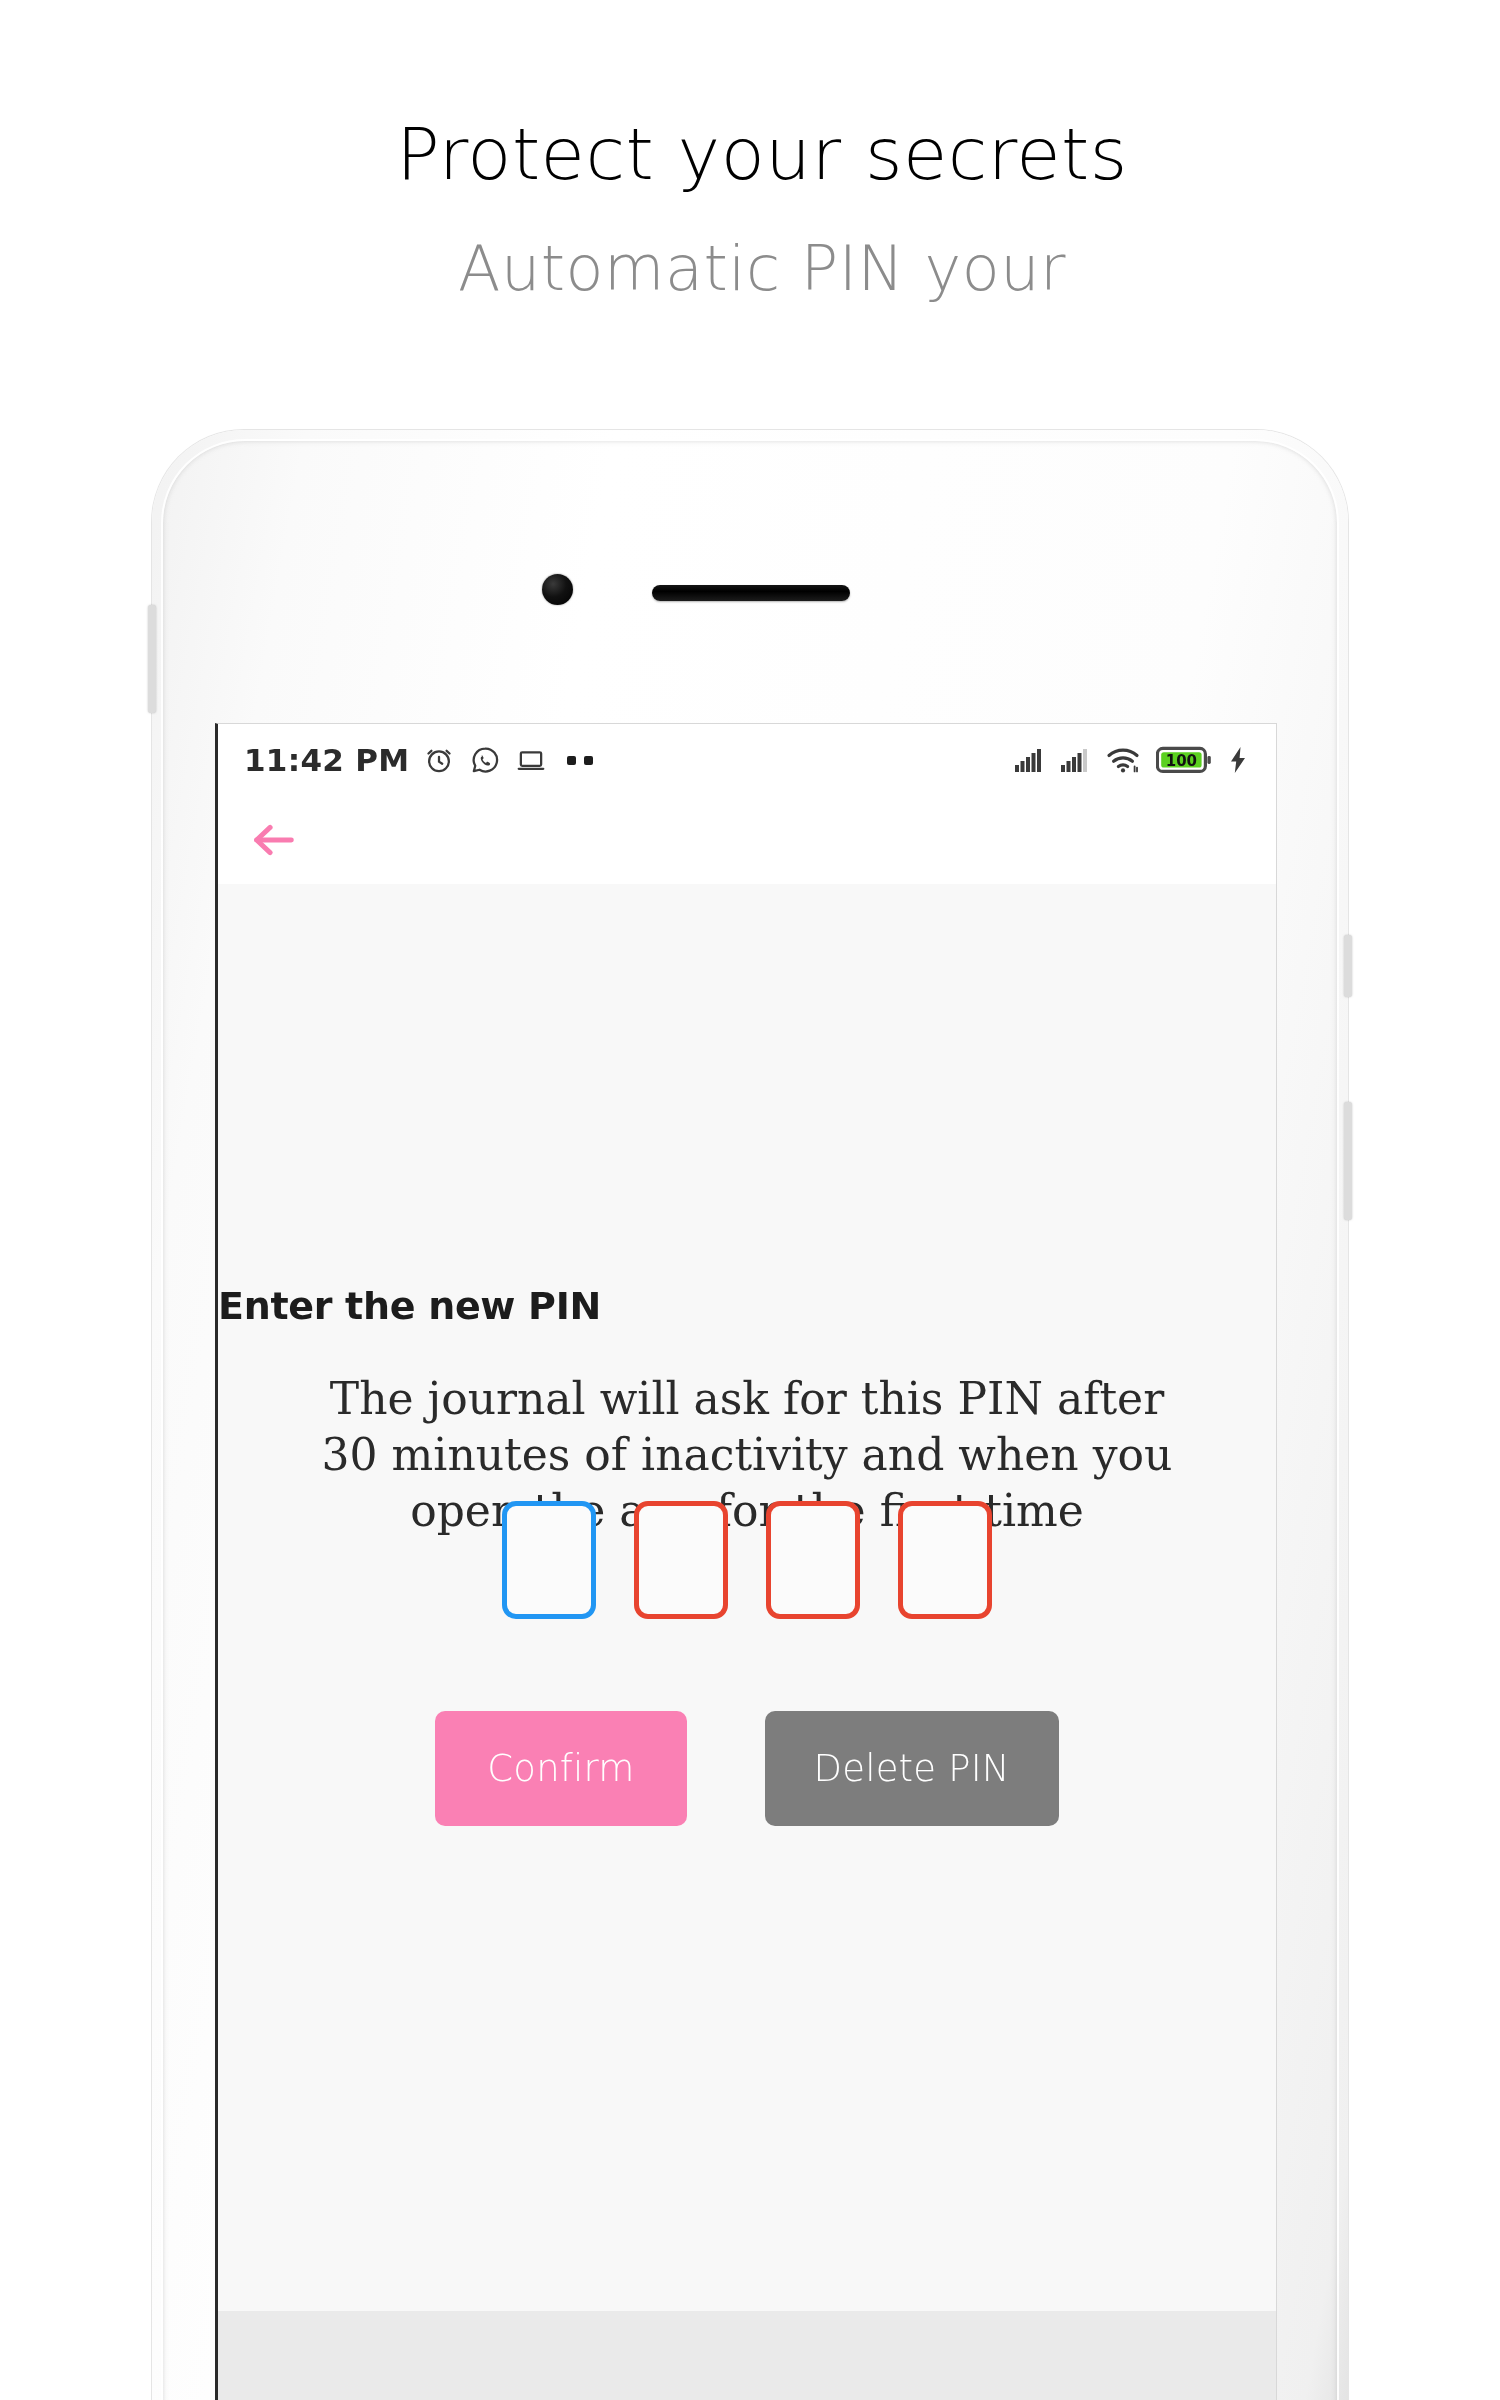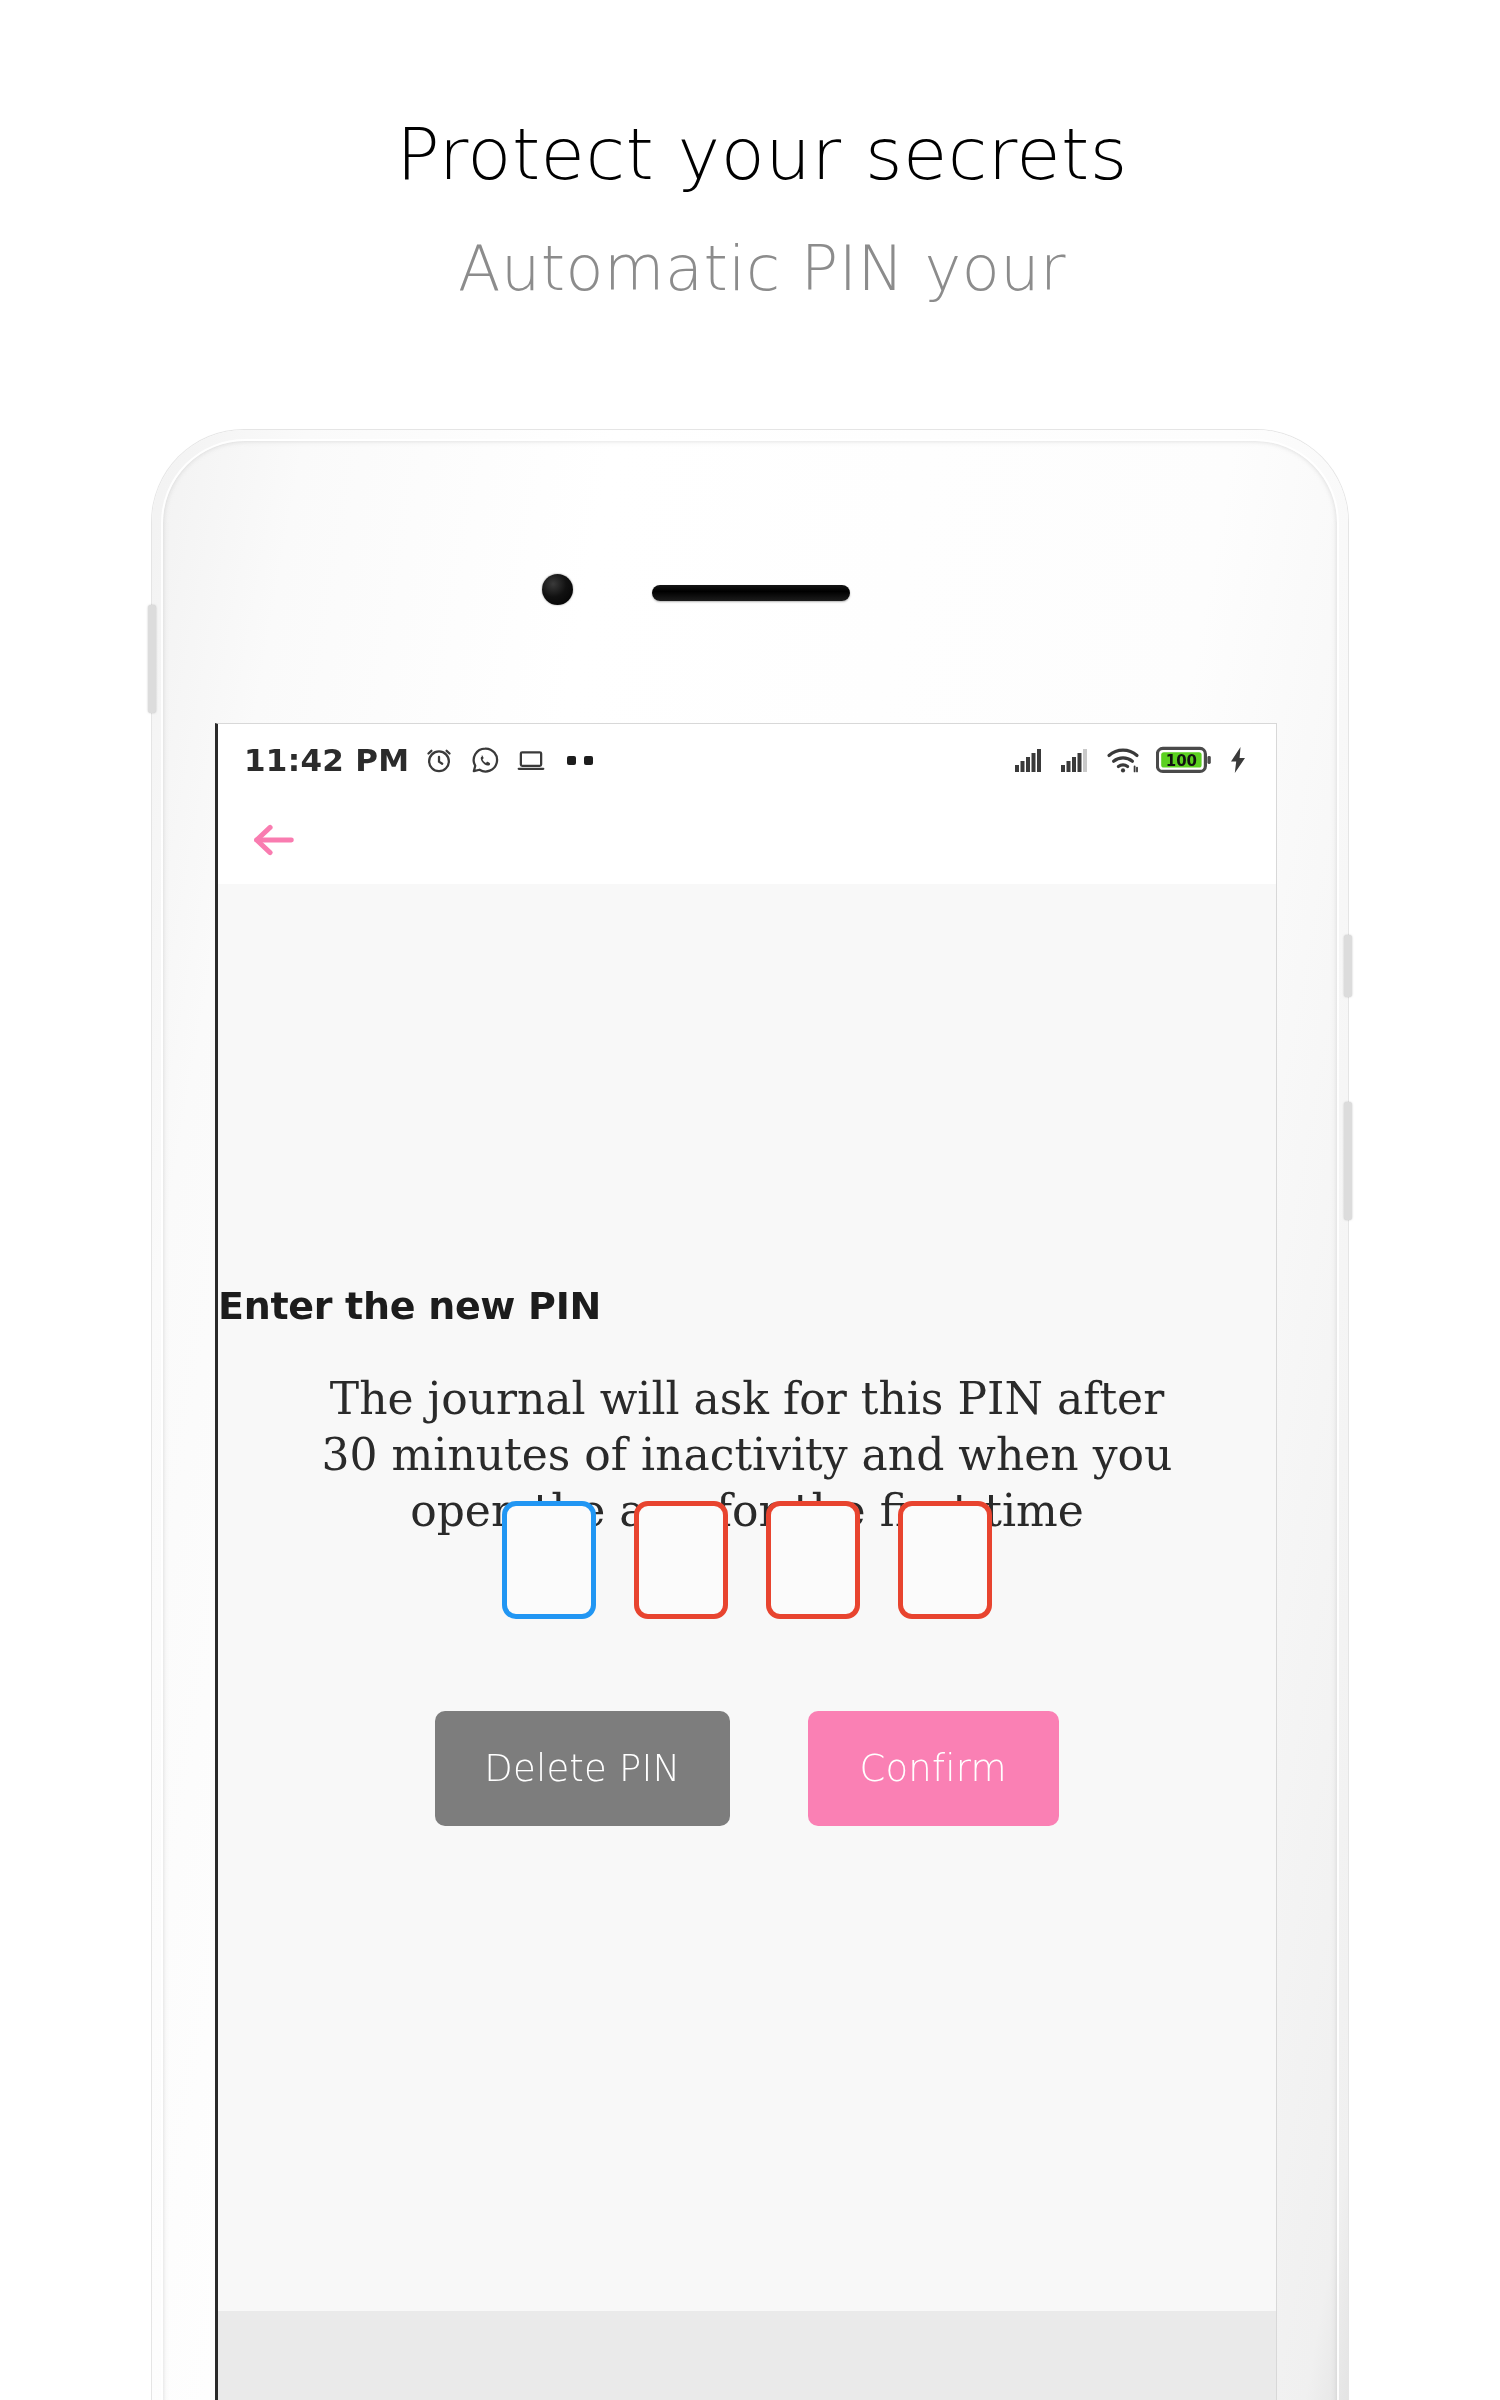--- a/index.html
+++ b/index.html
@@ -246,22 +246,22 @@
       <p class="pin-desc">The journal will ask for this PIN after 30 minutes of inactivity and when you open the app for the first time</p>
 
       <div class="pin-boxes">
         <div class="pin-box focus"></div>
         <div class="pin-box idle"></div>
         <div class="pin-box idle"></div>
         <div class="pin-box idle"></div>
       </div>
 
       <div class="btn-row">
+        <button class="btn btn-confirm">Confirm</button>
         <button class="btn btn-delete">Delete PIN</button>
-        <button class="btn btn-confirm">Confirm</button>
       </div>
 
       <div class="navbar">
         <div class="nav-item"></div>
         <div class="nav-item"></div>
         <div class="nav-item"></div>
       </div>
     </div>
 
   </div>

